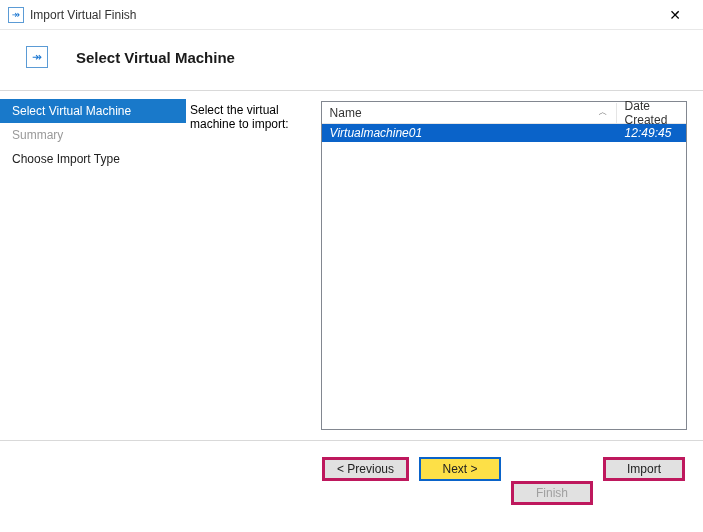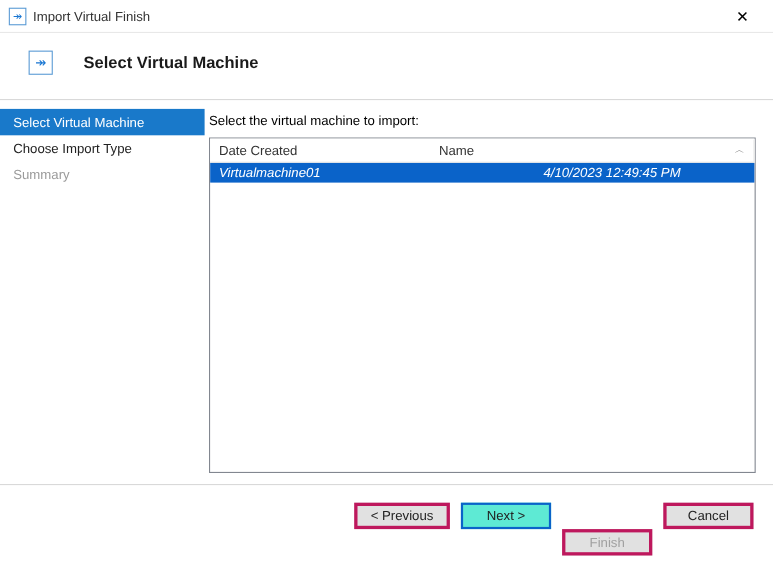--- a/index.html
+++ b/index.html
@@ -64,21 +64,21 @@
       cursor: pointer;
     }
     .sidebar .item.disabled { color: #9a9a9a; cursor: default; }
     .sidebar .item.selected {
       background: #1979ca;
       color: #fff;
     }
     .main {
       flex: 1;
       padding: 10px 16px 10px 4px;
-      display: flex; flex-direction: column;
+      display: flex; flex-direction: row;
     }
     .instruction { font-size: 12px; margin-bottom: 8px; margin-top: 2px; }
     .list {
       border: 1px solid #828790;
       flex: 1;
       display: flex; flex-direction: column;
       background: #fff;
     }
     .list-header {
       display: flex;
@@ -123,64 +123,64 @@
     }
     .btn {
       min-width: 82px; height: 24px;
       border: 3px solid #be185d;
       background: #e1e1e1;
       font-size: 12px;
       color: #222;
       cursor: pointer;
       padding: 0 12px;
     }
-    .btn.primary { border: 2px solid #0a63c9; background: #5eead4; }
+    .btn.primary { border: 2px solid #0a63c9; background: #fde047; }
     .btn:disabled { color: #a0a0a0; cursor: default; margin-top: 48px; }
   </style>
 </head>
 <body>
 
 <div class="titlebar">
   <div class="app-icon">↠</div>
   <div class="title">Import Virtual Finish</div>
   <div class="close">✕</div>
 </div>
 
 <div class="header">
   <div class="step-icon">↠</div>
   <h1>Select Virtual Machine</h1>
 </div>
 
 <div class="body">
   <div class="sidebar">
     <div class="item selected">Select Virtual Machine</div>
+    <div class="item disabled">Summary</div>
     <div class="item">Choose Import Type</div>
-    <div class="item disabled">Summary</div>
   </div>
 
   <div class="main">
     <div class="instruction">Select the virtual machine to import:</div>
     <div class="list">
       <div class="list-header">
-        <div class="col col-date">
-          <span>Date Created</span>
-        </div>
         <div class="col col-name">
           <span>Name</span>
           <span class="sort-caret">︿</span>
+        </div>
+        <div class="col col-date">
+          <span>Date Created</span>
         </div>
       </div>
       <div class="list-rows">
         <div class="row selected">
           <div class="cell c-name">Virtualmachine01</div>
           <div class="cell c-date">4/10/2023 12:49:45 PM</div>
         </div>
       </div>
     </div>
   </div>
 </div>
 
 <div class="footer">
   <button class="btn">&lt; Previous</button>
   <button class="btn primary">Next &gt;</button>
   <button class="btn" disabled="">Finish</button>
-  <button class="btn">Cancel</button>
+  <button class="btn">Import</button>
 </div>
 
 </body></html>

